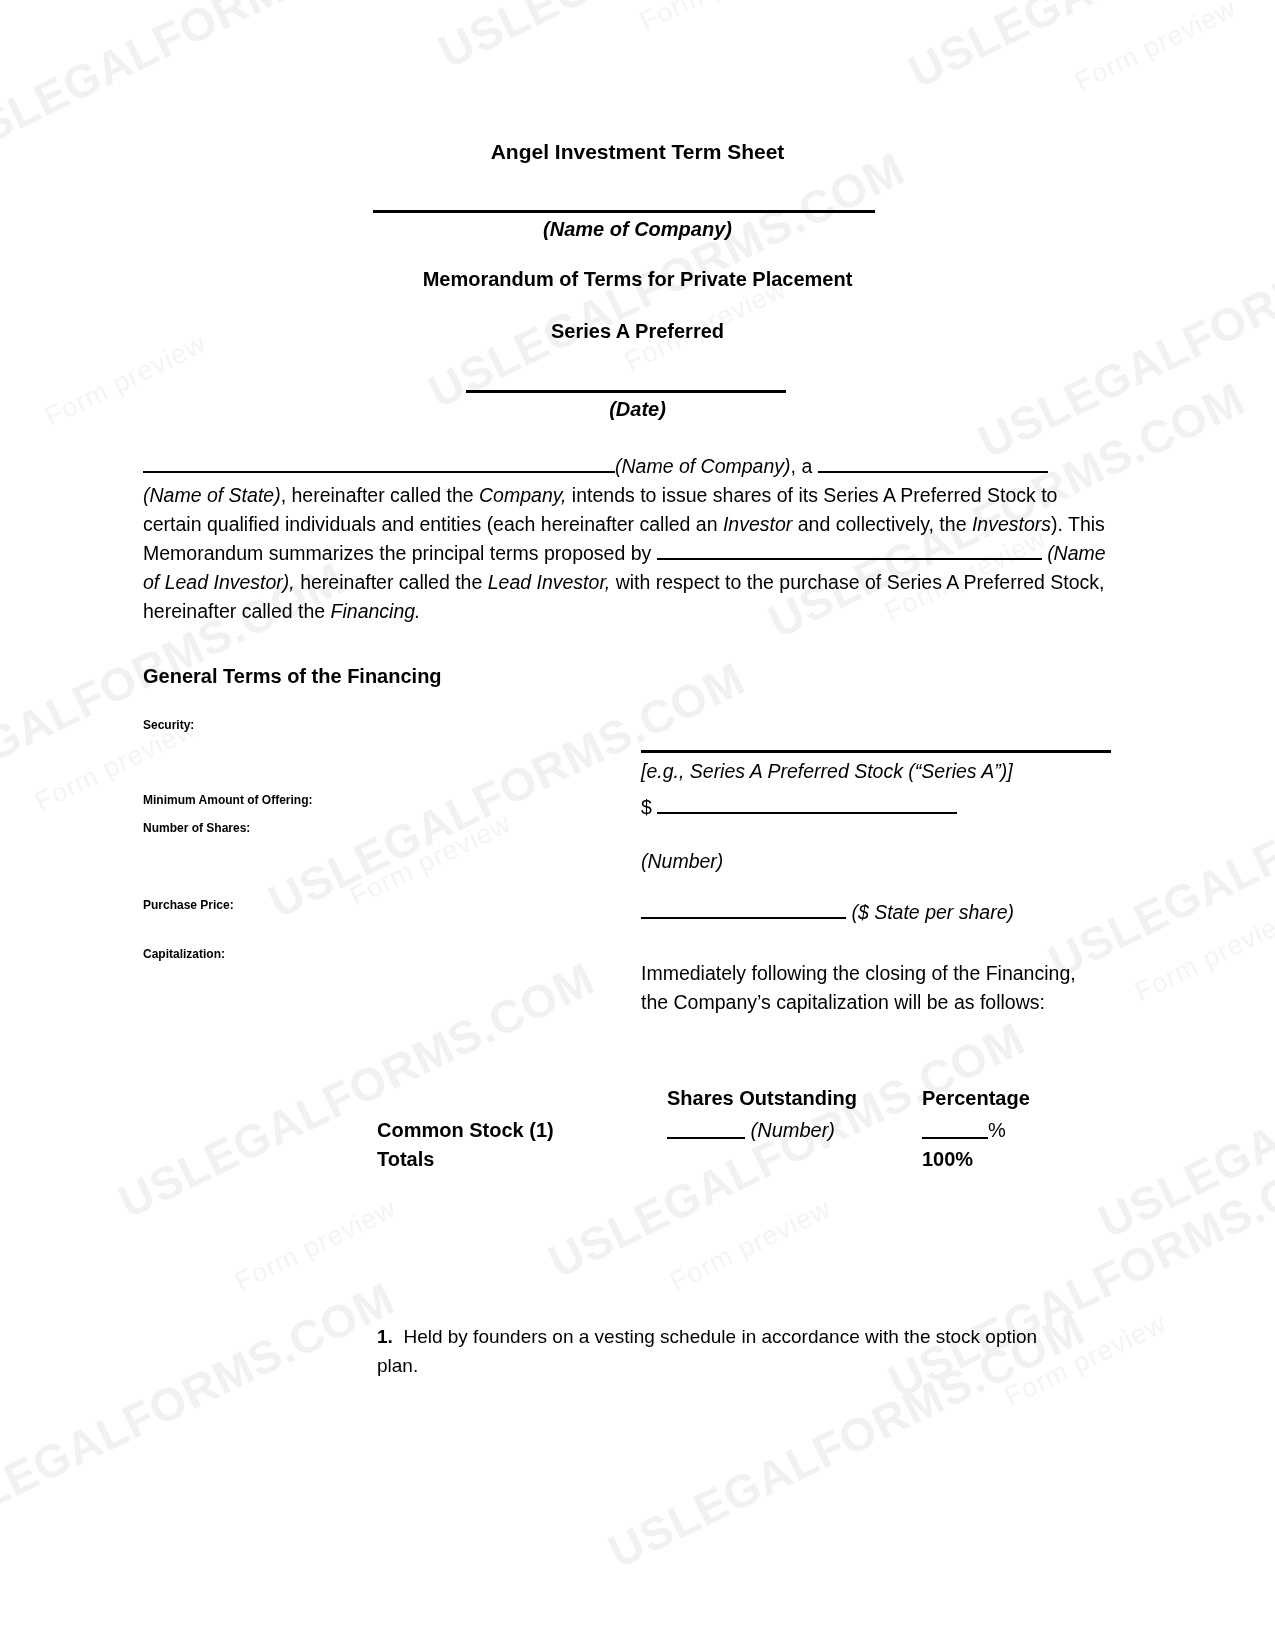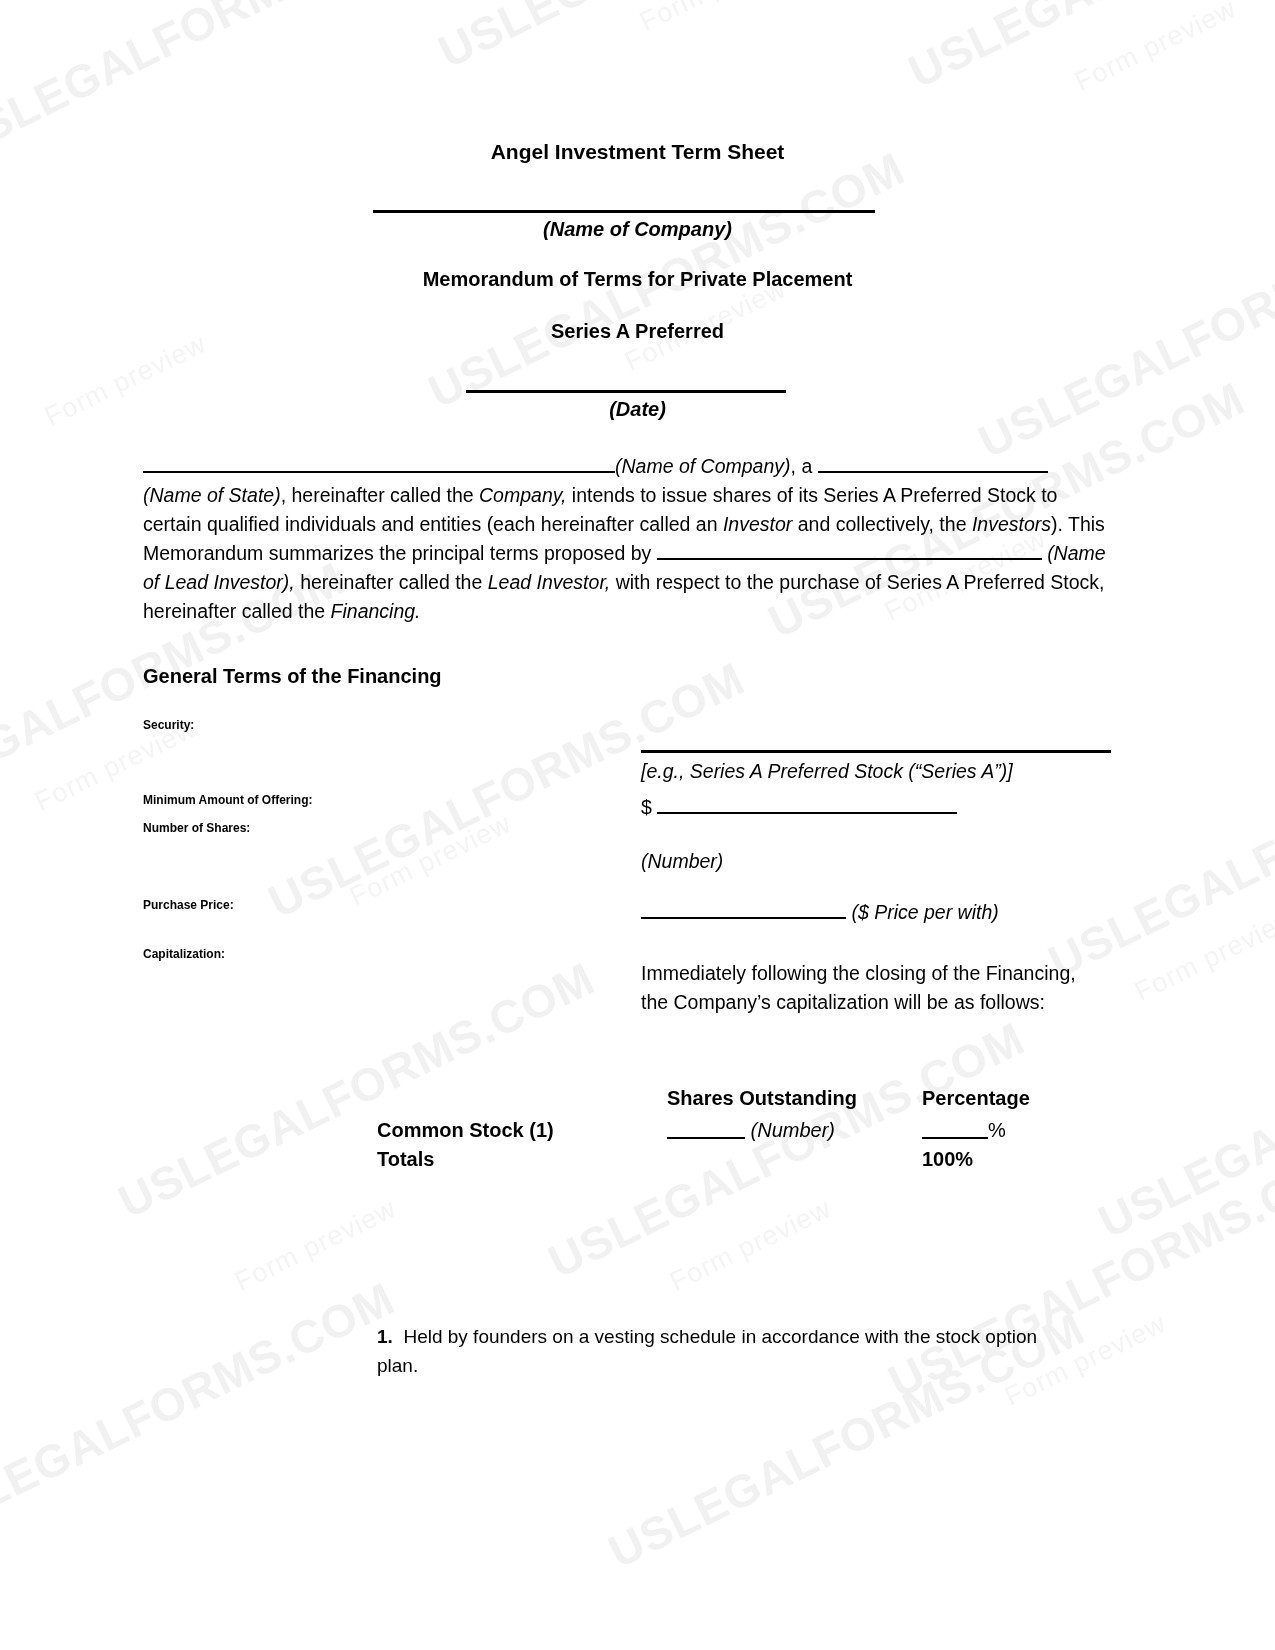--- a/index.html
+++ b/index.html
@@ -275,21 +275,21 @@
     <div class="t-security-line"></div>
     <div class="t-security-hint">[e.g., Series A Preferred Stock (“Series A”)]</div>
 
     <div class="term-label t-min-lbl">Minimum Amount of Offering:</div>
     <div class="term-value t-min-val"><span>$</span> <span class="t-min-fill"></span></div>
 
     <div class="term-label t-shares-lbl">Number of Shares:</div>
     <div class="term-value t-shares-val"><i>(Number)</i></div>
 
     <div class="term-label t-price-lbl">Purchase Price:</div>
-    <div class="term-value t-price-val"><span class="t-price-fill"></span> <i>($ Price per with)</i></div>
+    <div class="term-value t-price-val"><span class="t-price-fill"></span> <i>($ State per share)</i></div>
 
     <div class="term-label t-cap-lbl">Capitalization:</div>
     <div class="term-value t-cap-val">Immediately following the closing of the Financing, the Company’s capitalization will be as follows:</div>
 
     <table class="cap-table">
       <thead>
         <tr>
           <th class="c-name"></th>
           <th class="c-shares th-shares">Shares Outstanding</th>
           <th class="c-pct th-pct">Percentage</th>

